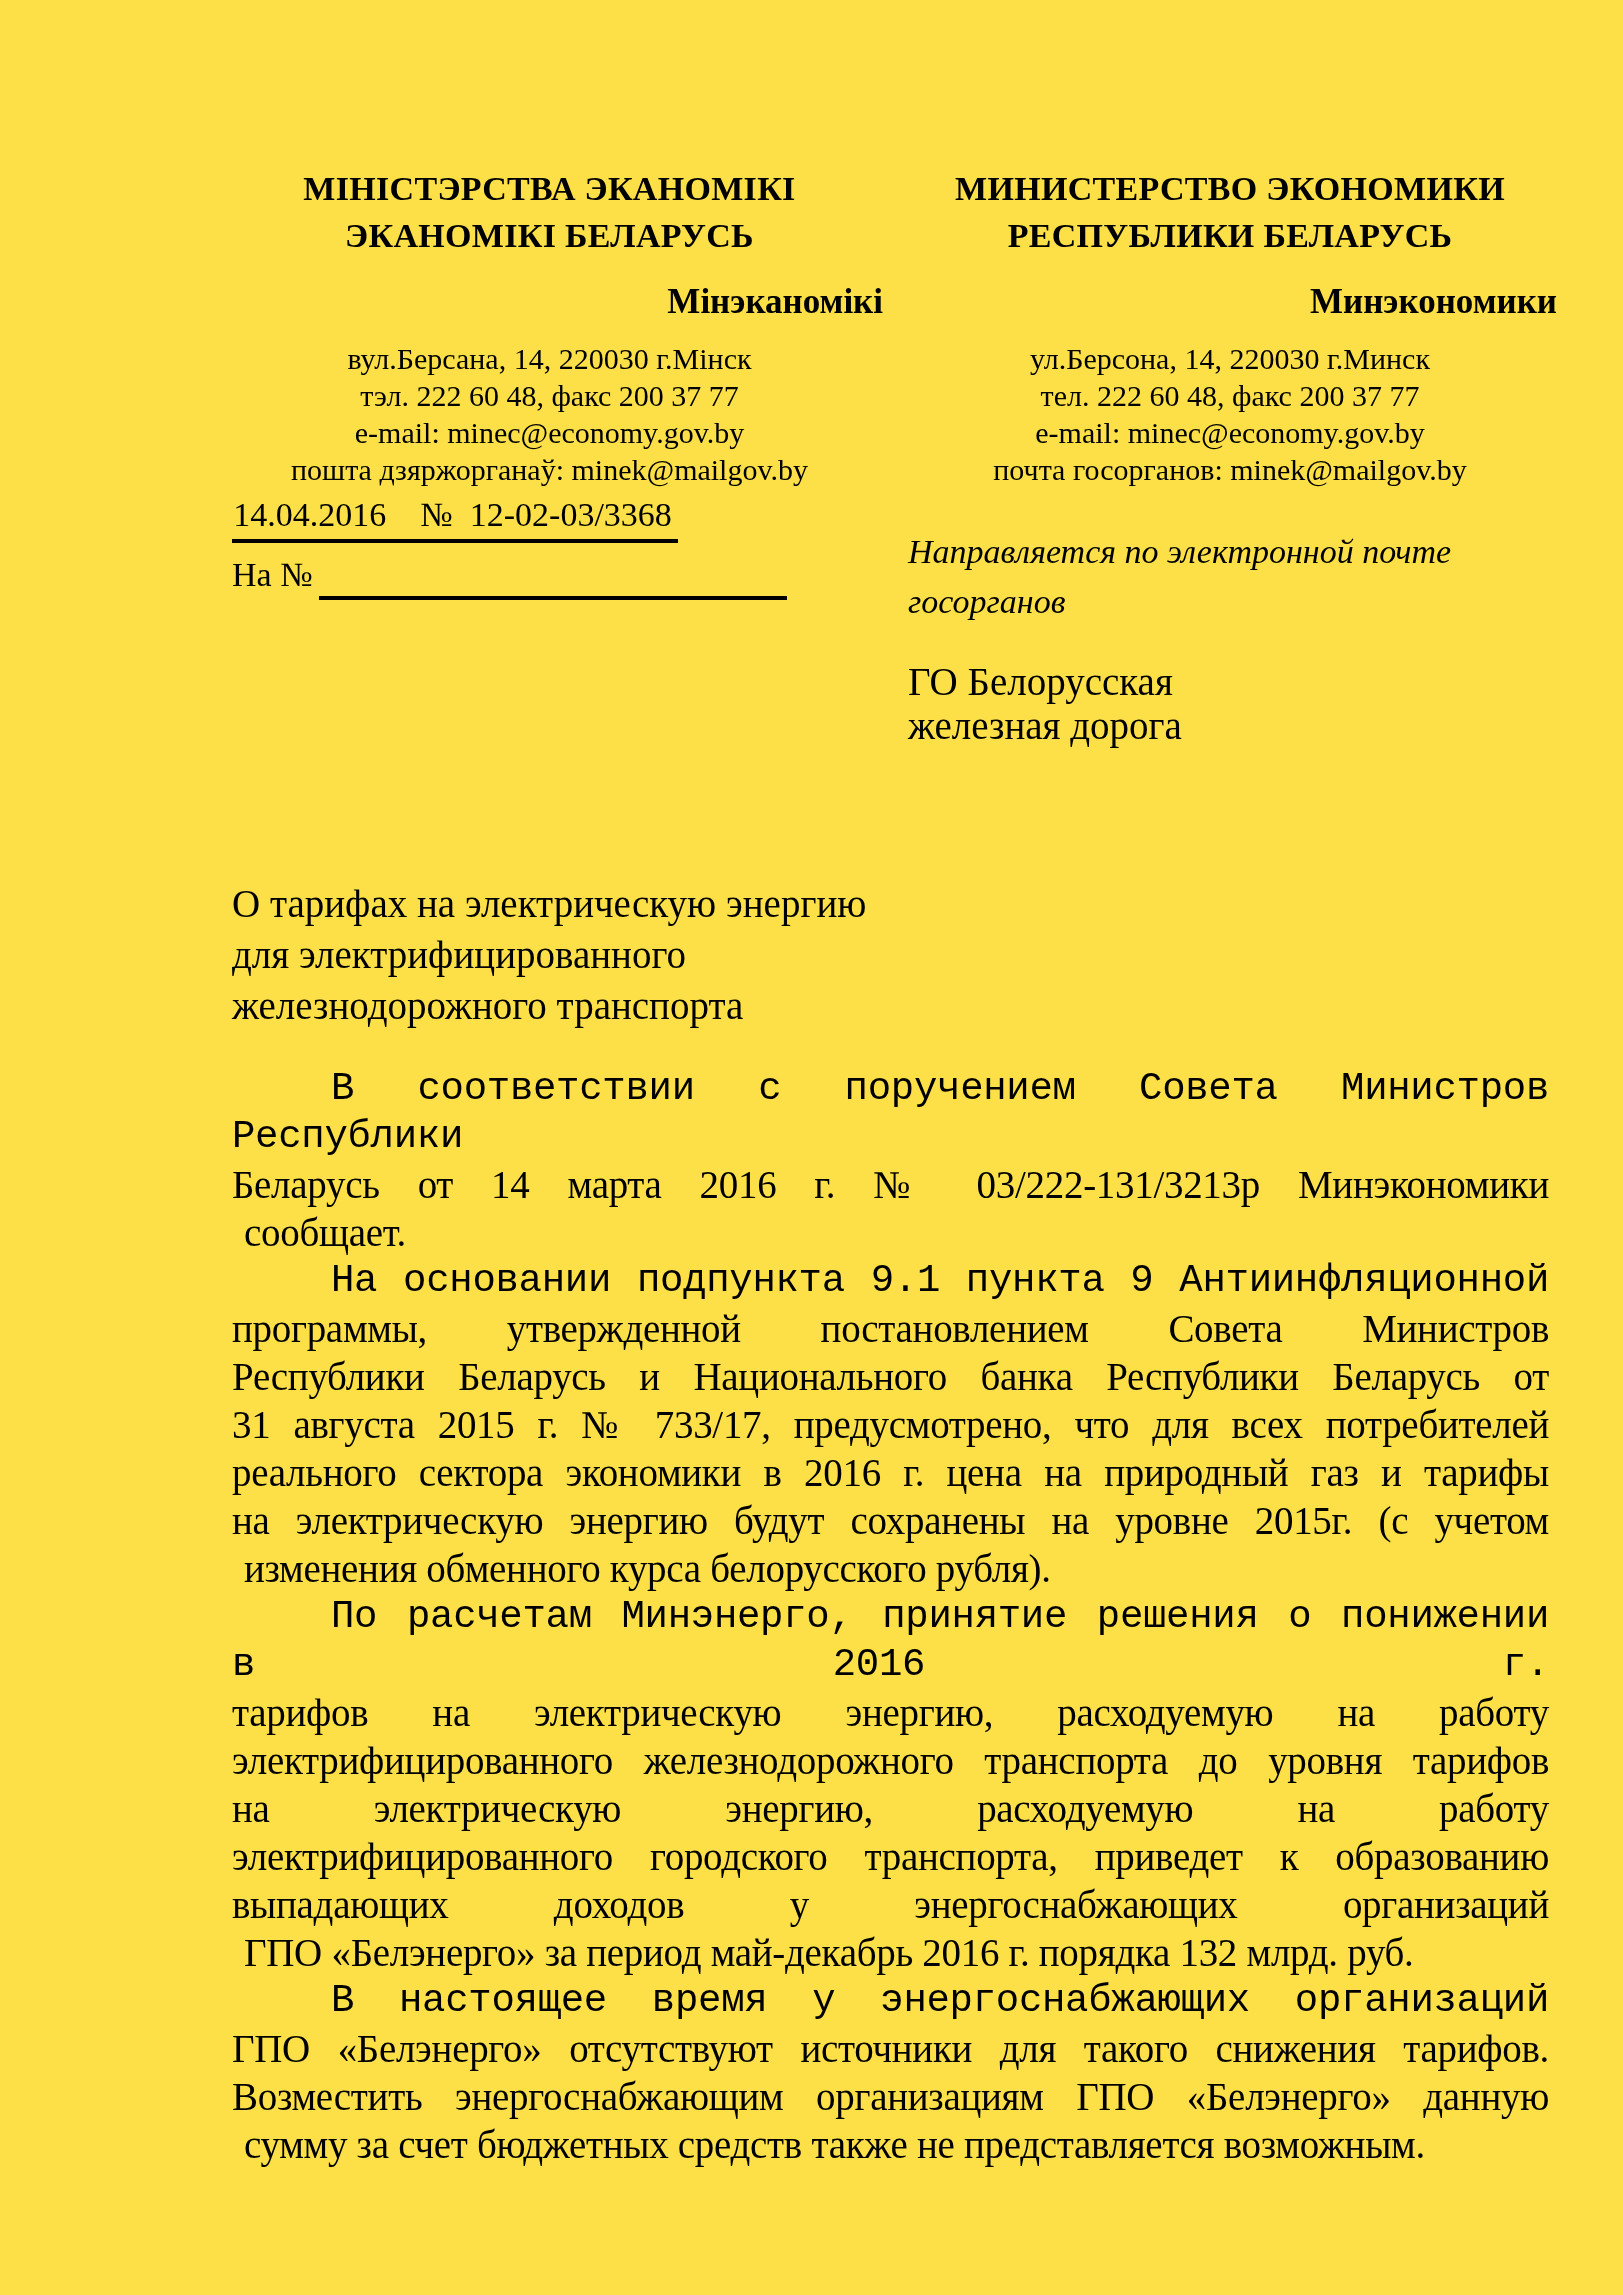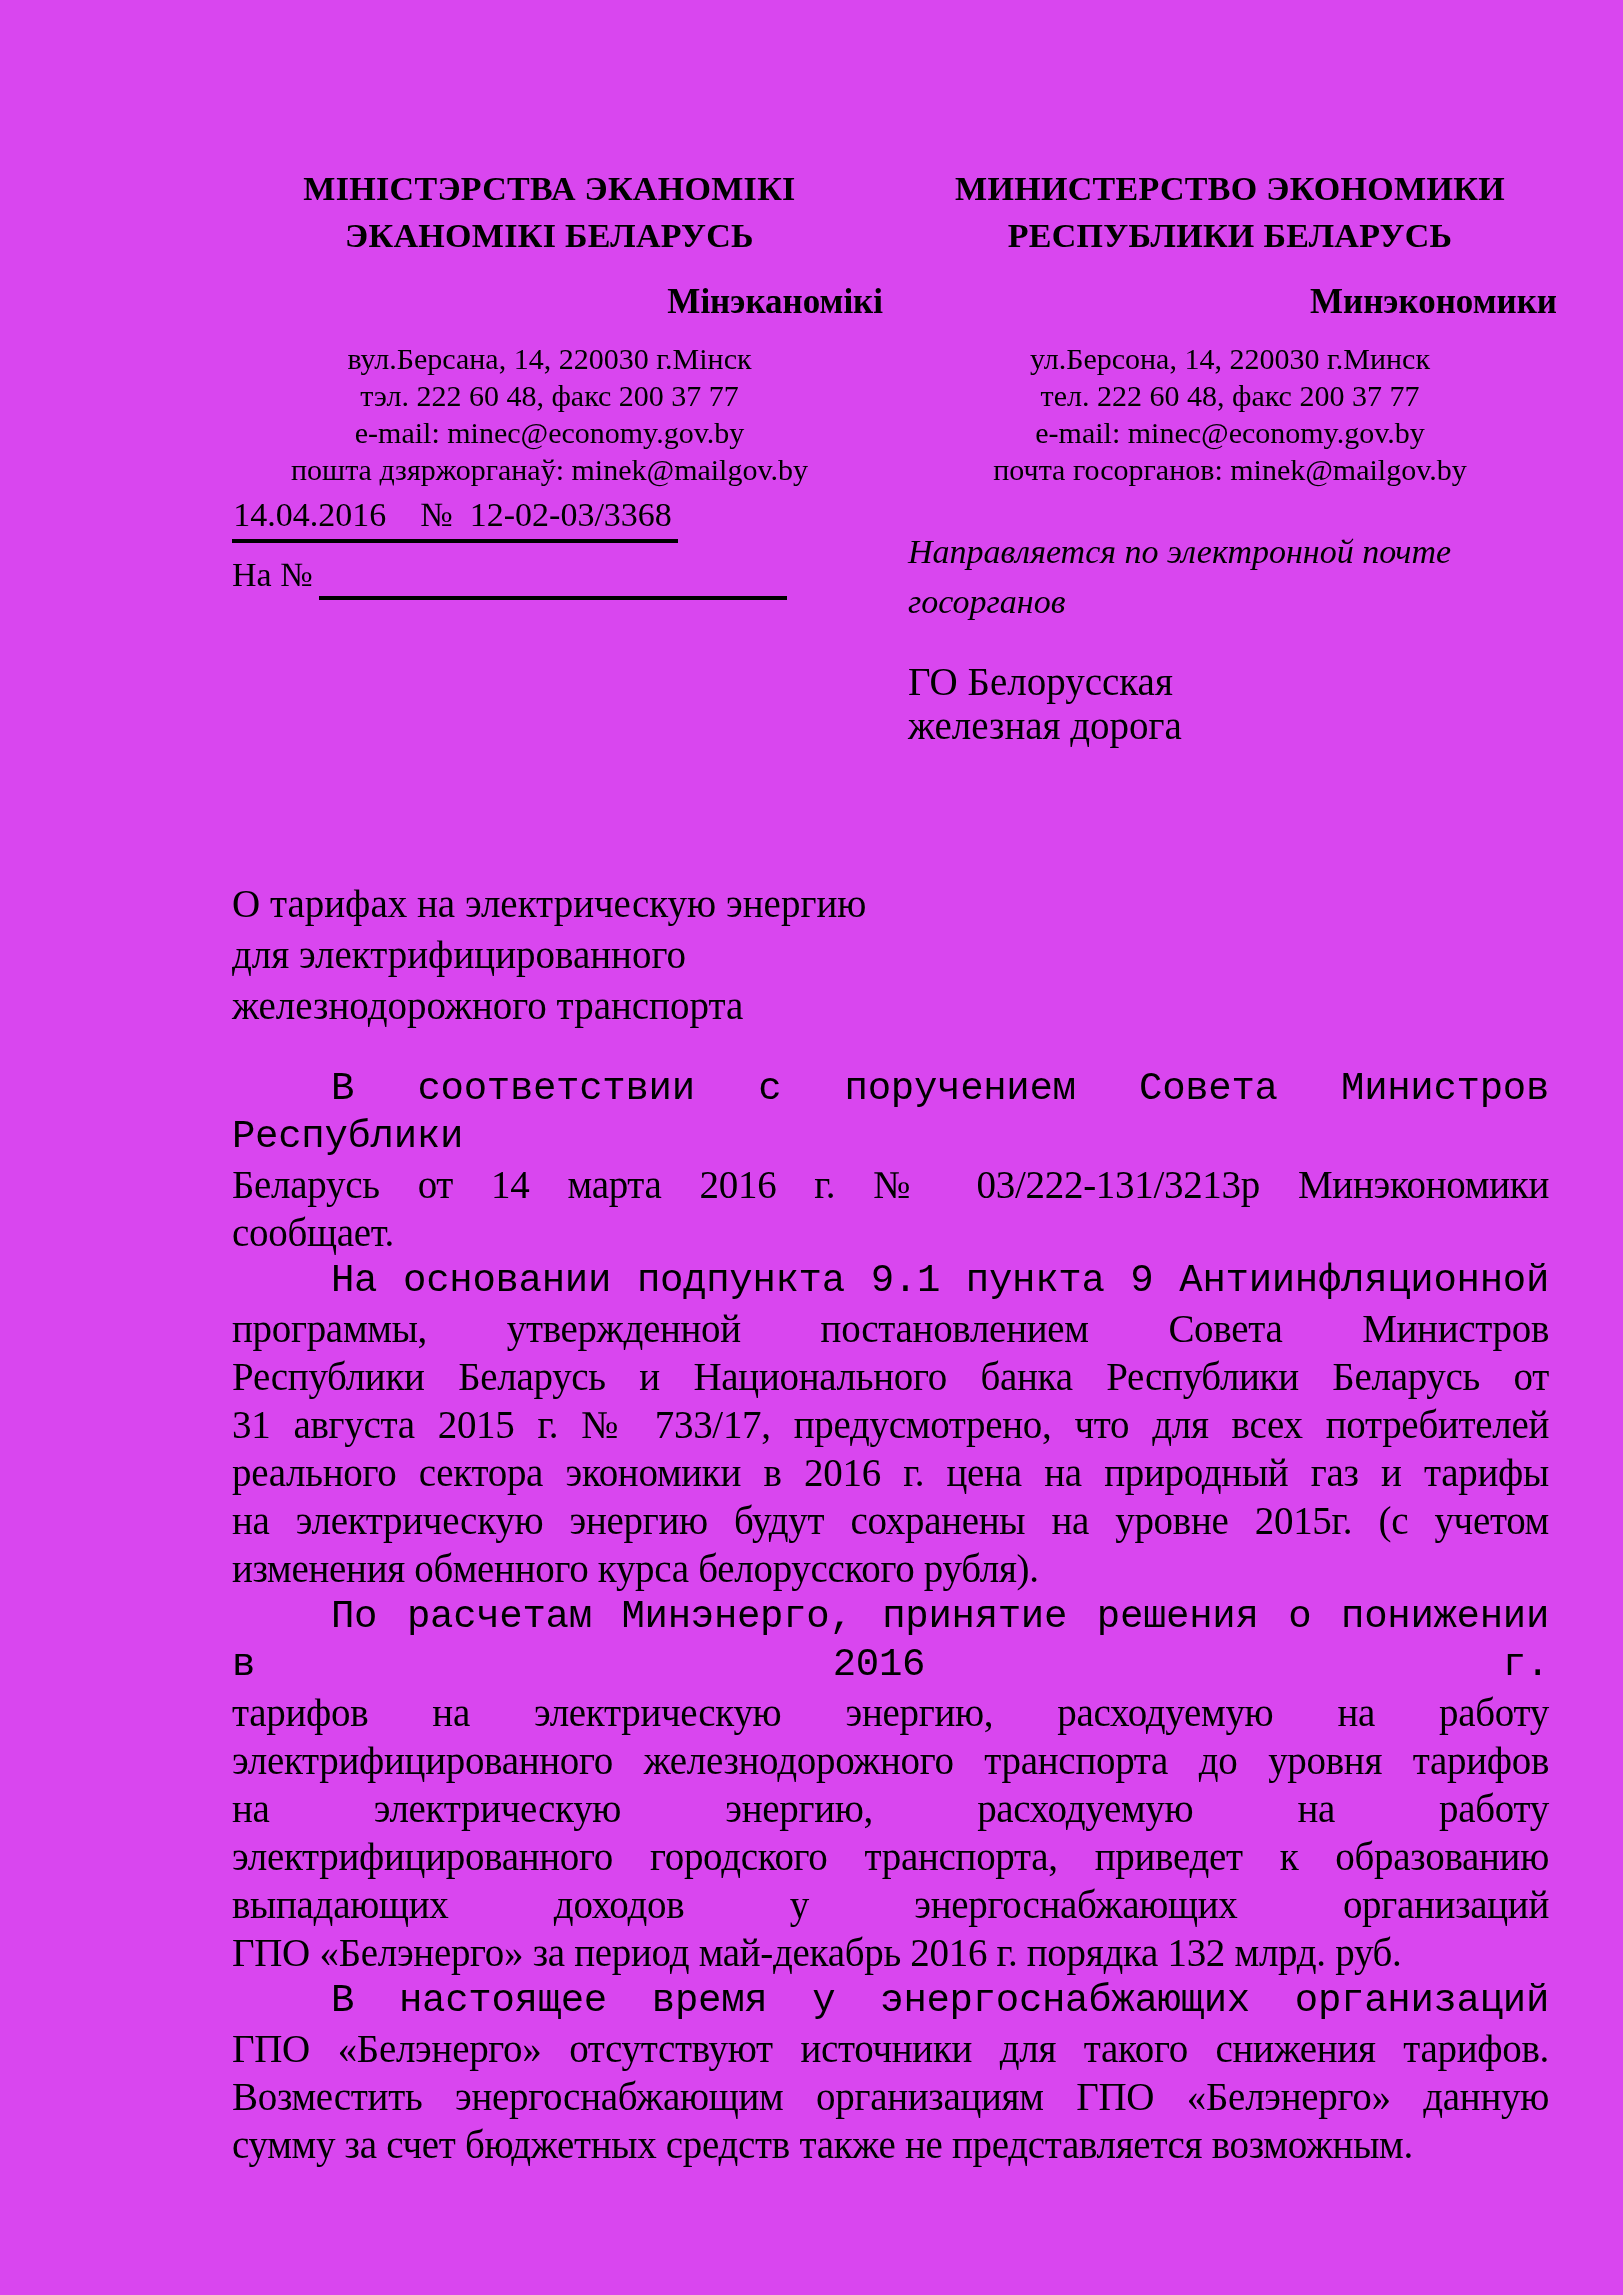--- a/index.html
+++ b/index.html
@@ -3,21 +3,21 @@
 <meta charset="utf-8">
 <style>
   * { margin: 0; padding: 0; box-sizing: border-box; }
   html, body { background: #ffffff; }
   body {
     width: 1623px; height: 2295px;
     position: relative;
     font-family: "Liberation Serif", serif;
     color: #000000;
   }
-  .page { position: absolute; inset: 0; background: #d946ef; overflow: hidden; }
+  .page { position: absolute; inset: 0; background: #fde047; overflow: hidden; }
 
   
   .header-col { position: absolute; top: 165px; text-align: center; }
   .header-col.left  { left: 216px;  width: 667px; }
   .header-col.right { left: 903px; width: 654px; }
   .org-line   { font-weight: bold; font-size: 34px; line-height: 47px; letter-spacing: 0.3px; }
   .short-name { font-weight: bold; font-size: 35px; line-height: 42px; margin-top: 22px; text-align: right; }
   .addr-block { margin-top: 17px; text-align: center; }
   .addr-line  { font-size: 30px; line-height: 37px; }
 
@@ -49,21 +49,21 @@
   
   .subject { position: absolute; left: 232px; top: 878px; width: 916px; font-size: 39px; line-height: 51px; }
 
   
   .body-text {
     position: absolute; left: 232px; top: 1065px; width: 1317px;
     font-size: 39px; line-height: 48px; letter-spacing: -0.3px;
   }
   .para-line { text-align: justify; text-align-last: justify; }
   .para-line.first { text-indent: 99px; font-family: Liberation Mono, monospace; }
-  .para-line.last  { text-align-last: left; }
+  .para-line.last  { text-align-last: left; margin-left: 12px; }
 </style>
 </head>
 <body>
 
 <div class="page">
 
   <div class="header-col left">
     <div class="org-line">МІНІСТЭРСТВА ЭКАНОМІКІ</div>
     <div class="org-line">ЭКАНОМІКІ БЕЛАРУСЬ</div>
     <div class="short-name">Мінэканомікі</div>

